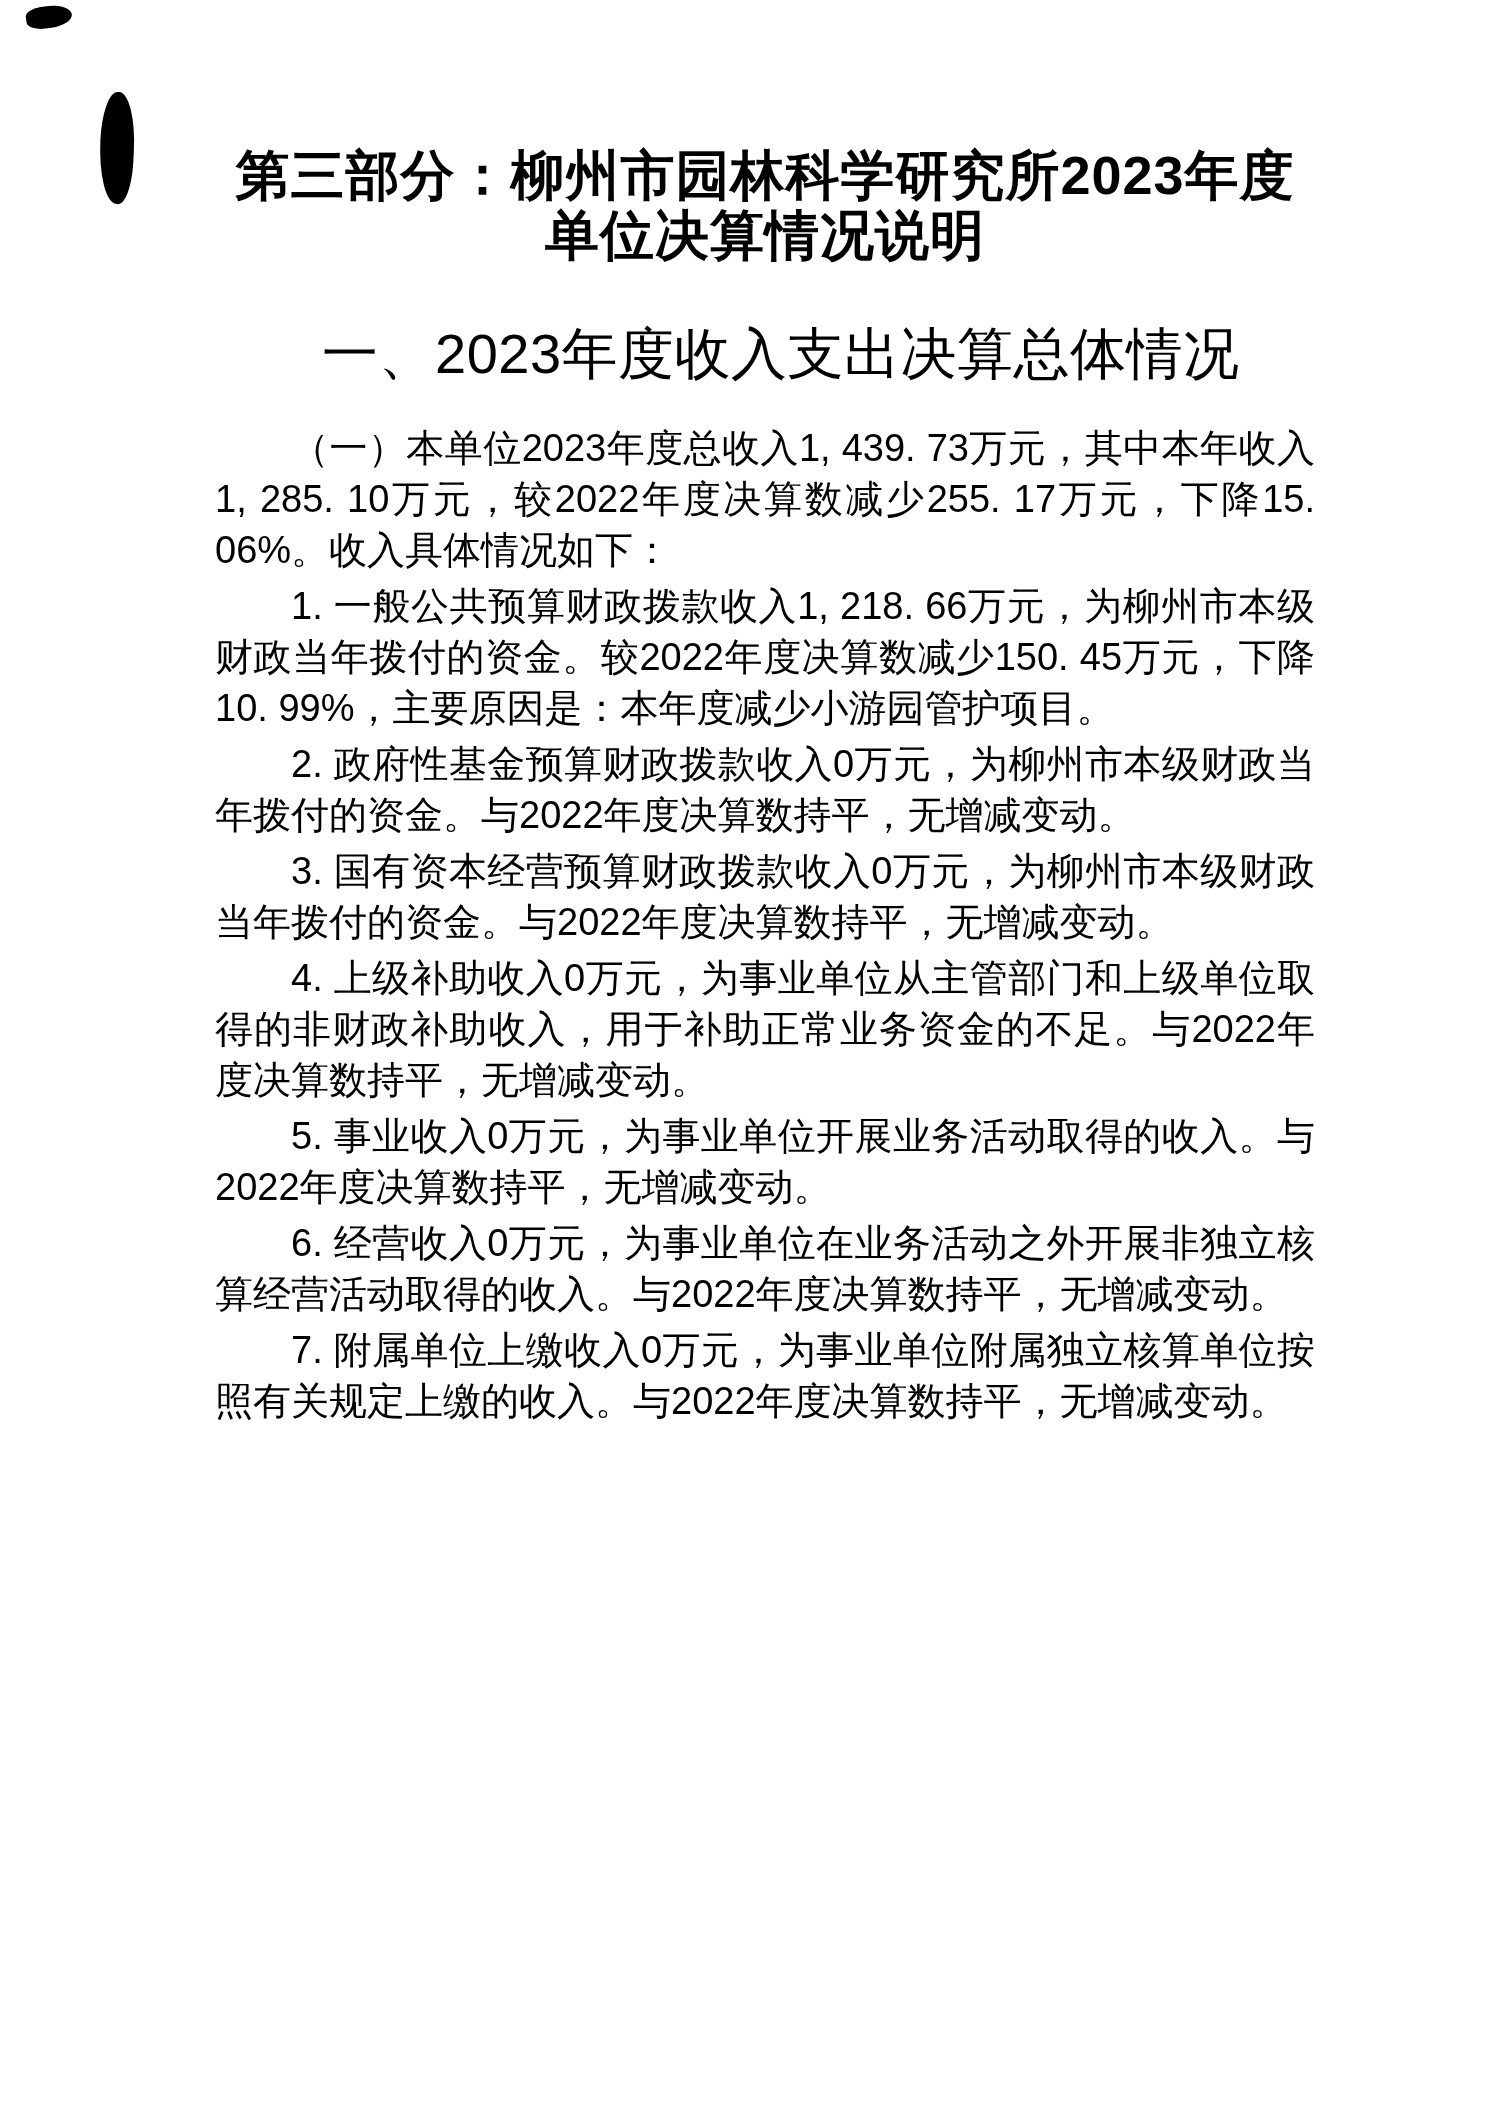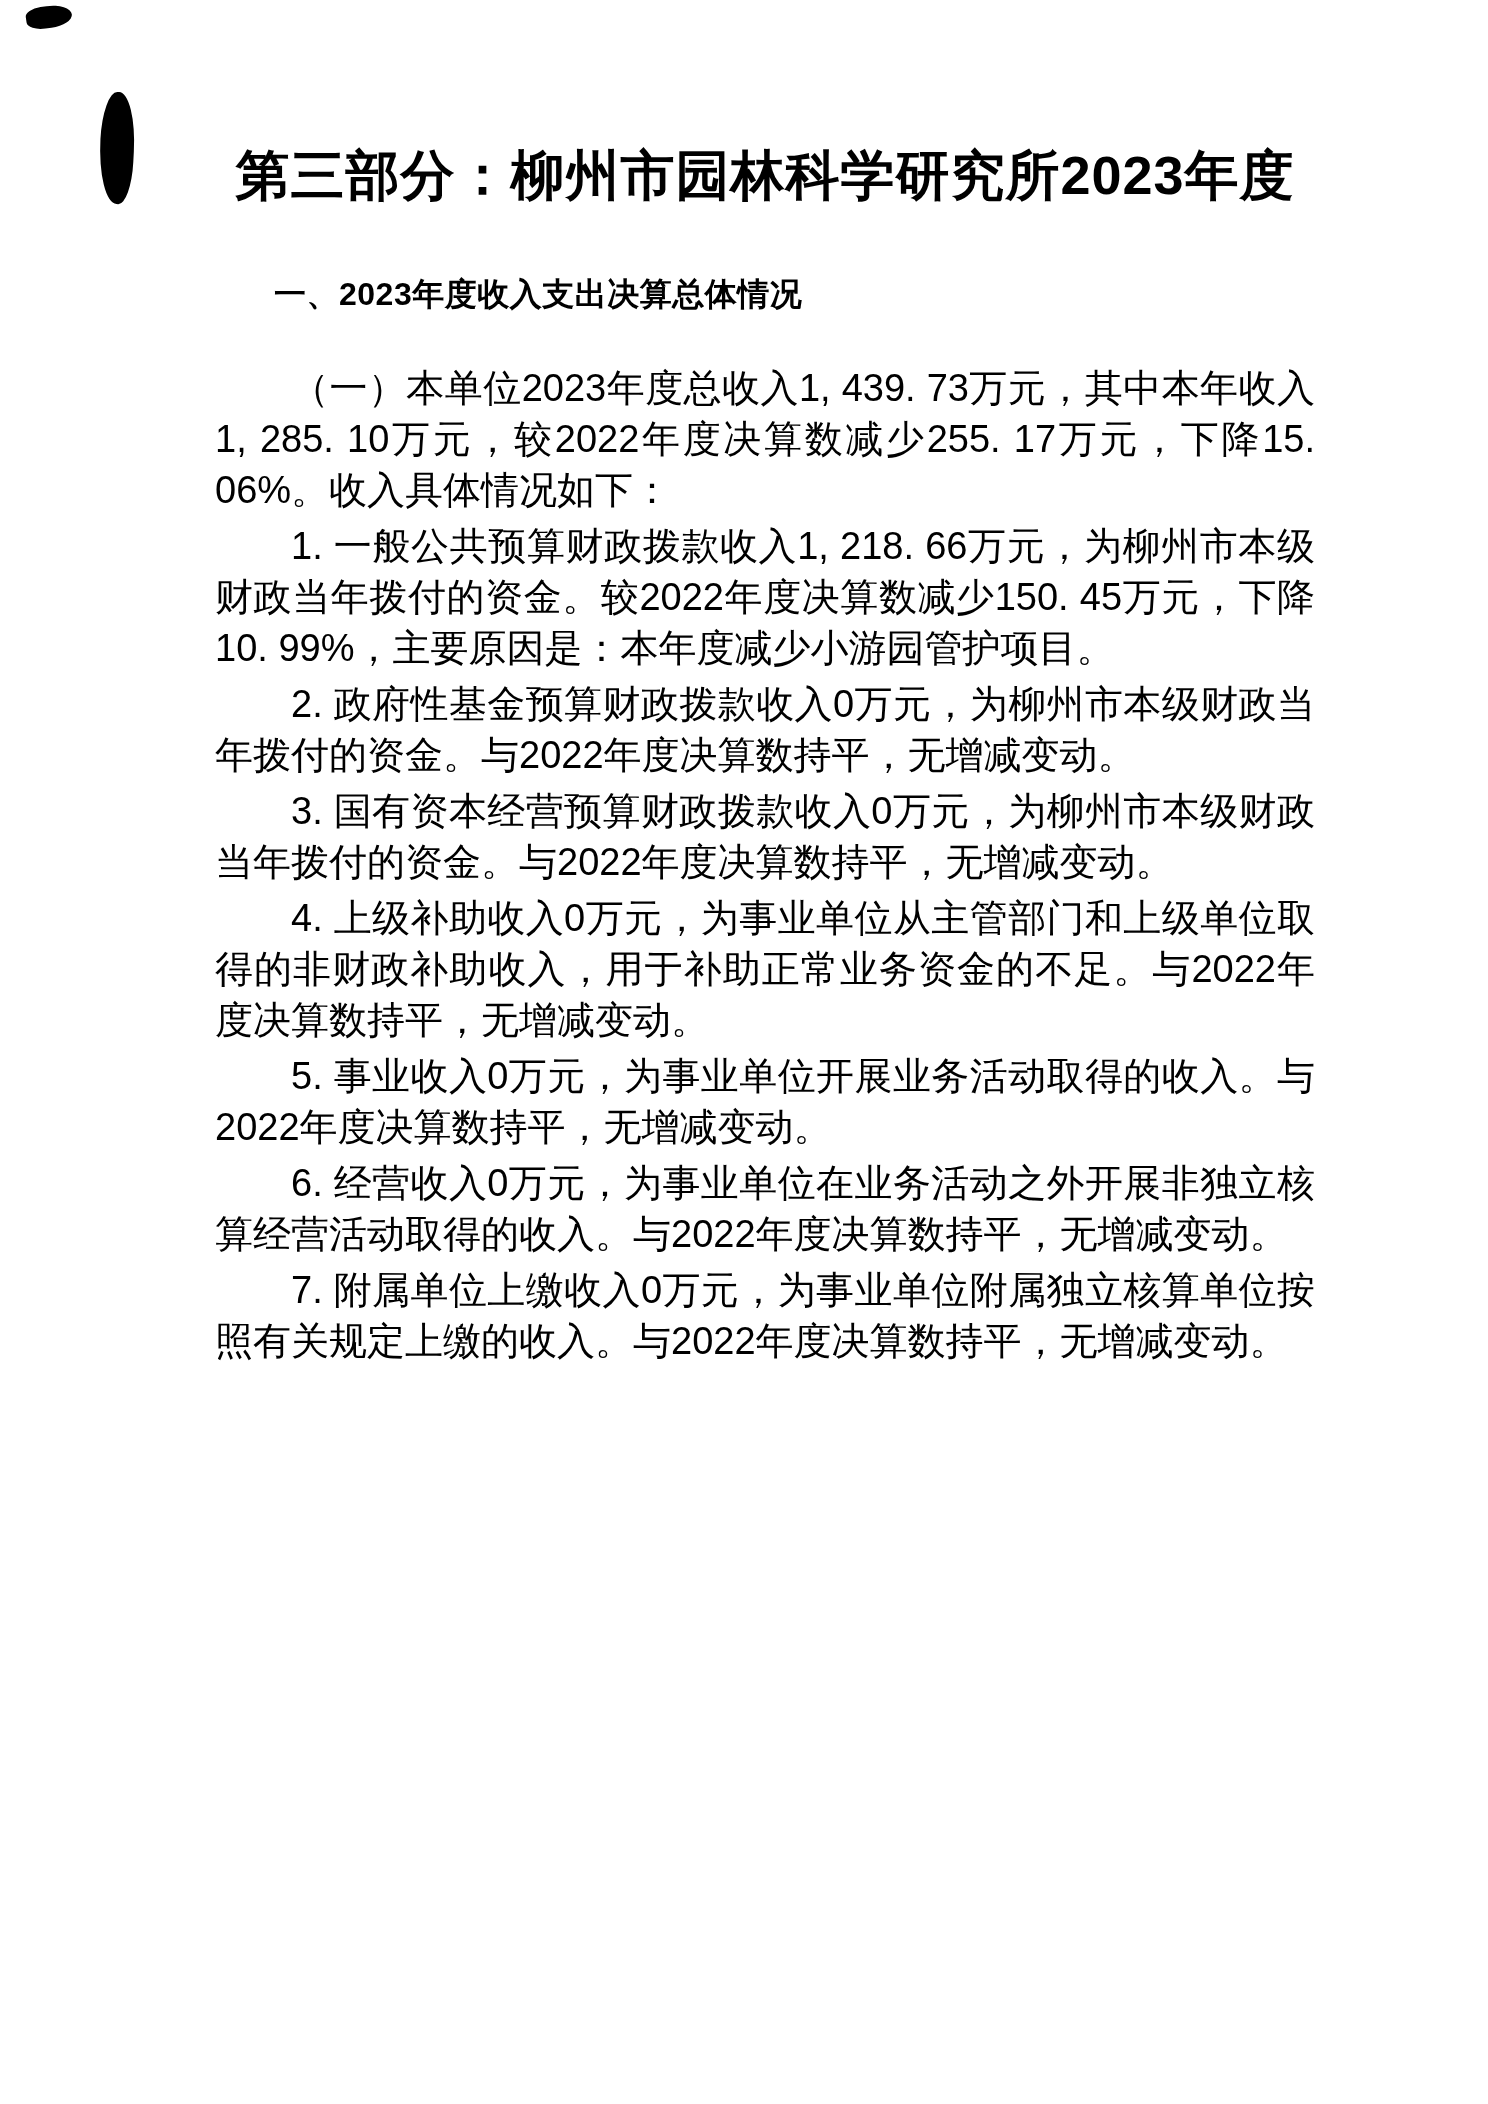--- a/index.html
+++ b/index.html
@@ -28,22 +28,22 @@
     font-weight: 700;
     line-height: 60px;
     text-align: center;
     letter-spacing: 1px;
   }
   .doc-title .title-line {
     display: block;
   }
   .section-heading {
     margin: 60px 0 0 0;
-    font-size: 32px;
-    font-weight: 700;
+    font-size: 56px;
+    font-weight: 400;
     line-height: 58px;
     text-indent: 2em;
     letter-spacing: 0.5px;
   }
   .body-text {
     margin-top: 40px;
   }
   .body-text p {
     margin: 5px;
     font-size: 38px;
@@ -88,20 +88,21 @@
 </head>
 <body>
 
 <div class="page">
 
   <span class="artifact artifact-corner"></span>
   <span class="artifact artifact-title-left"></span>
 
   <h1 class="doc-title">
     <span class="title-line">第三部分：柳州市园林科学研究所2023年度</span>
+    <span class="title-line">单位决算情况说明</span>
   </h1>
 
   <h2 class="section-heading">一、2023年度收入支出决算总体情况</h2>
 
   <div class="body-text">
     <p>（一）本单位2023年度总收入1, 439. 73万元，其中本年收入1, 285. 10万元，较2022年度决算数减少255. 17万元，下降15. 06%。收入具体情况如下：</p>
     <p>1. 一般公共预算财政拨款收入1, 218. 66万元，为柳州市本级财政当年拨付的资金。较2022年度决算数减少150. 45万元，下降10. 99%，主要原因是：本年度减少小游园管护项目。</p>
     <p>2. 政府性基金预算财政拨款收入0万元，为柳州市本级财政当年拨付的资金。与2022年度决算数持平，无增减变动。</p>
     <p>3. 国有资本经营预算财政拨款收入0万元，为柳州市本级财政当年拨付的资金。与2022年度决算数持平，无增减变动。</p>
     <p>4. 上级补助收入0万元，为事业单位从主管部门和上级单位取得的非财政补助收入，用于补助正常业务资金的不足。与2022年度决算数持平，无增减变动。</p>

